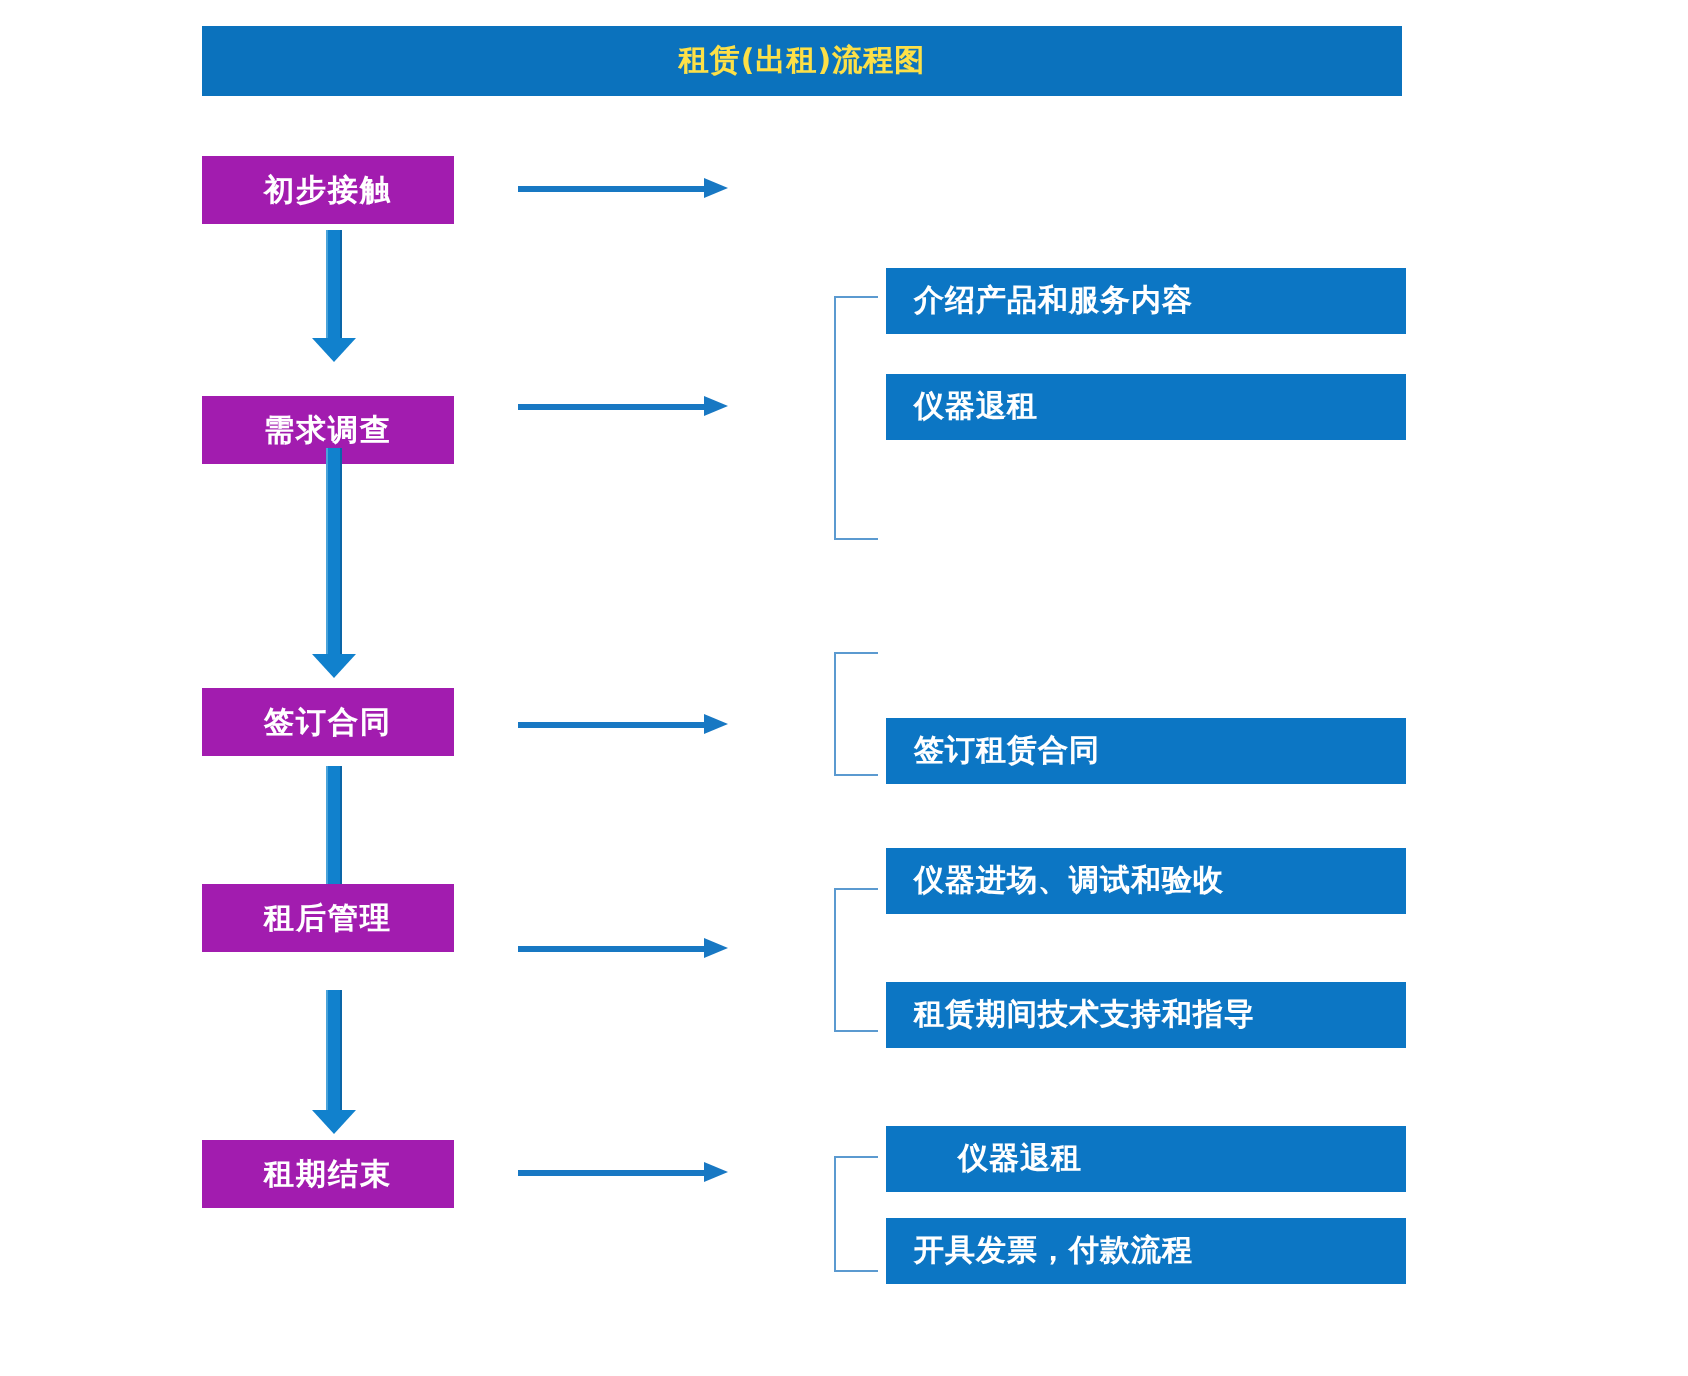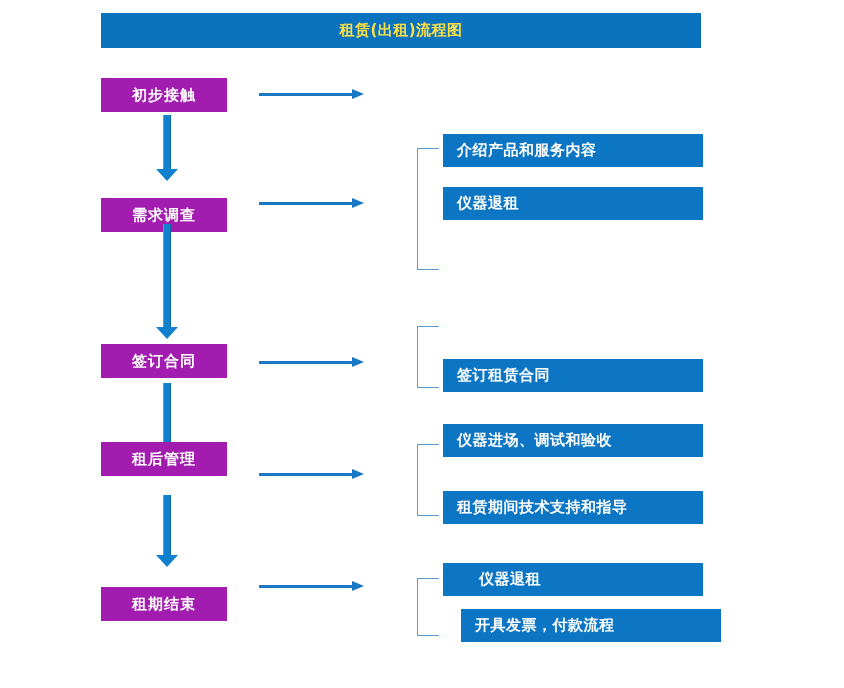--- a/index.html
+++ b/index.html
@@ -191,25 +191,25 @@
   <div class="bracket" style="left:417px; top:444px; height:72px;"></div>
 
   <div class="detail-box" style="top:424px;font-family:Liberation Mono, monospace;">仪器进场、调试和验收</div>
   <div class="detail-box" style="top:491px;">租赁期间技术支持和指导</div>
 
   <div class="v-arrow" style="top:495px; height:72px;">
     <div class="shaft" style="height:60px;"></div>
     <div class="head" style="top:60px;"></div>
   </div>
 
-  <div class="stage-box" style="top:587px;">租期结束</div>
+  <div class="stage-box" style="top:570px;">租期结束</div>
 
   <div class="h-arrow" style="left:259px; top:581px; width:105px;">
     <div class="line" style="width:95px;"></div>
     <div class="tip"></div>
   </div>
 
   <div class="bracket" style="left:417px; top:578px; height:58px;"></div>
 
   <div class="detail-box" style="top:563px;padding-left:36px;">仪器退租</div>
-  <div class="detail-box" style="top:609px;margin-left:18px;">开具发票，付款流程</div>
+  <div class="detail-box" style="top:609px;">开具发票，付款流程</div>
 
 </div>
 
 </body></html>

